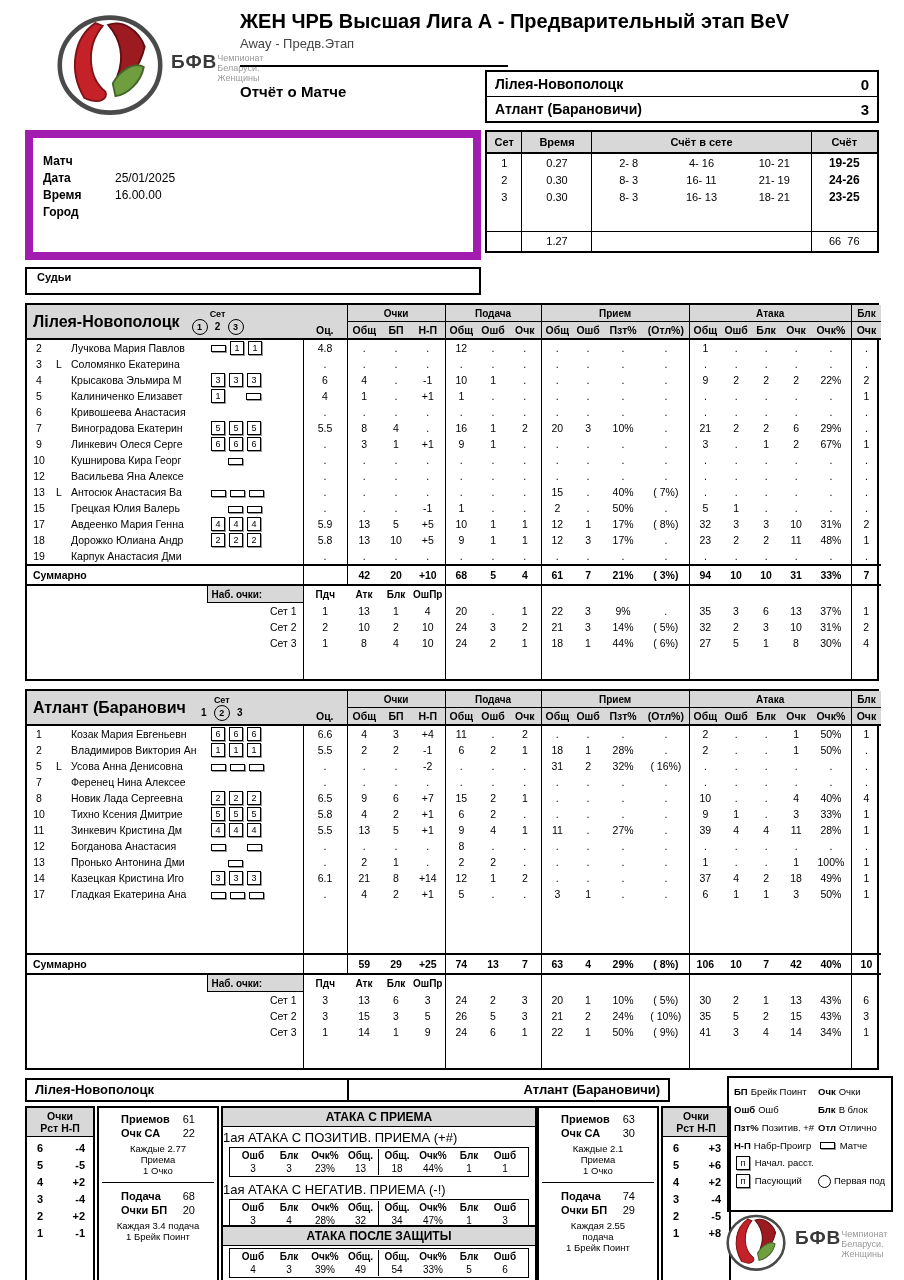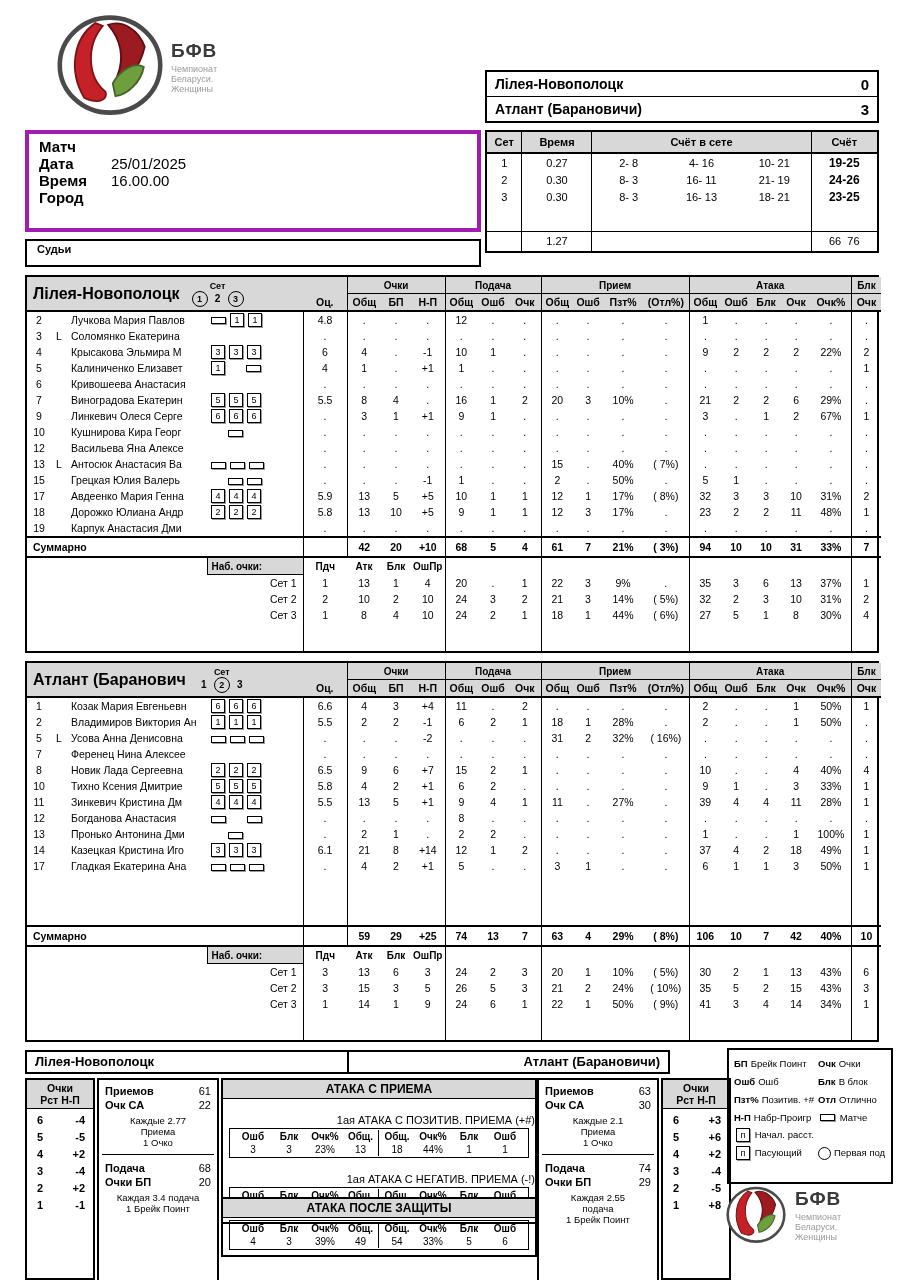--- a/index.html
+++ b/index.html
@@ -3,37 +3,37 @@
 <meta charset="utf-8">
 <style>
   html,body{margin:0;padding:0;background:#fff}
   body{width:904px;height:1280px;font-family:"Liberation Sans",sans-serif;color:#000;overflow:hidden}
   .page{padding:6px 25px 0}
   .b{font-weight:bold}
 
   
   .header{position:relative;height:118px}
   .logo{position:absolute;left:30px;top:8px;display:flex;align-items:center;gap:6px}
-  .logotext{display:flex;flex-direction:column}
+  .logotext{display:flex;}
   .logoabbr{font-weight:bold;font-size:19px;color:#3a3a3a;letter-spacing:1px}
   .logolines{font-size:9px;color:#9a9a9a;line-height:10px;margin-top:2px}
   .titleblock{position:absolute;left:215px;top:4px;width:480px}
   .title{font-size:20px;font-weight:bold;white-space:nowrap}
   .subtitle{font-size:13px;color:#444;margin-top:3px}
   .titlehr{border-top:2.5px solid #000;width:268px;margin-top:14px}
   .reportlabel{font-size:15px;font-weight:bold;margin-top:16px}
   .scorebox{position:absolute;right:0;top:64px;width:390px;border:2px solid #000}
   .sb-row{display:flex;justify-content:space-between;align-items:center;height:24px;padding:0 8px;font-size:14px;font-weight:600}
   .sb-row+.sb-row{border-top:1px solid #000}
   .sb-score{font-weight:bold;font-size:15px}
 
   
   .matchrow{display:flex;justify-content:space-between;margin-top:6px}
   .matchleft{width:456px}
-  .infobox{border:4px solid #a21caf;height:86px;padding:4px 10px;display:flex;font-size:15px}
+  .infobox{border:8px solid #a21caf;height:86px;padding:14px 10px;display:flex;font-size:12px}
   .ib-col{width:210px}.ib-col2{flex:1}
   .ib-row{display:flex;height:17px;align-items:center}
   .ib-l{font-weight:bold;width:72px}
   .refbox{border:2px solid #000;height:20px;margin-top:7px;padding:2px 10px;font-size:11px}
   .settable{border:2px solid #000;border-collapse:collapse;width:392px;font-size:11px;text-align:center;table-layout:fixed}
   .settable th{background:#d8d8d8;border-bottom:2px solid #000;height:18px;font-size:11px}
   .settable td{height:15px}
   .settable .vl{border-left:1.5px solid #000}
   .settable .score{font-weight:bold;font-size:12px}
   .settable tfoot td{border-top:1.5px solid #000;height:17px}
@@ -69,26 +69,26 @@
 
   
   .bottom{position:relative;height:242px;margin-top:8px}
   .bbar{position:absolute;left:0;top:0;width:641px;height:20px;border:2px solid #000;display:flex;font-size:13px;font-weight:bold}
   .bbar-l{flex:1;padding:2px 8px;border-right:2px solid #000}
   .bbar-r{flex:1;padding:2px 8px;text-align:right}
   .rstbox{position:absolute;width:66px;border:2px solid #000;top:28px;height:198px;font-size:11px}
   .rsthead{background:#d8d8d8;border-bottom:1.5px solid #000;text-align:center;font-weight:bold;font-size:10.5px;line-height:12px;padding:2px 0}
   .rstrow{display:flex;justify-content:space-between;padding:5px 8px 0 10px;font-weight:bold}
   .panel{position:absolute;top:28px;width:118px;height:198px;border:2px solid #000;padding-top:4px;font-size:11px}
-  .pline{display:flex;justify-content:space-between;padding:0 6px;line-height:14px}
+  .pline{display:flex;justify-content:space-between;padding:0 22px;line-height:14px}
   .pnote{text-align:center;font-size:9.5px;line-height:11px;margin:3px 0}
   .pdiv{border-top:1.5px solid #000;margin:6px 3px}
   .abox{position:absolute;left:196px;width:312px;border:2px solid #000}
   .atitle{background:#d8d8d8;border-bottom:1.5px solid #000;text-align:center;font-weight:bold;font-size:12px;padding:2px 0}
-  .asub{text-align:right;font-size:11px;margin-top:15px}
+  .asub{text-align:left;font-size:13px;margin-top:3px}
   .agrid{display:grid;grid-template-columns:repeat(8,36px);justify-content:center;border:1px solid #000;margin:2px 6px 5px;padding:1px 0}
   .agrid span{text-align:center;font-size:10px;line-height:13px}
   .ah{font-weight:bold}
   .adiv{border-right:1px solid #000}
   .legend{position:absolute;left:702px;top:-2px;width:152px;height:124px;border:2px solid #000;padding:4px 5px;font-size:9.5px;display:grid;grid-template-columns:84px 1fr;grid-auto-rows:18px;align-items:center}
   .lt{font-weight:bold;margin-right:3px}
   .lcirc{width:11px;height:11px;border:1px solid #000;border-radius:50%;display:inline-block;vertical-align:middle;margin-right:3px}
   .litem{white-space:nowrap}
   .blogo{position:absolute;left:700px;top:136px;display:flex;align-items:center;gap:8px}
 </style>
@@ -102,20 +102,26 @@
       <span class="logo-art"><svg width="110" height="102.30000000000001" viewBox="0 0 120 112">
     <ellipse cx="60" cy="56" rx="55" ry="52" fill="#fff" stroke="#4a4a4a" stroke-width="5"></ellipse>
     <path d="M44 10 C20 26 14 62 32 92 C50 100 58 92 55 85 C36 70 33 36 52 13 Z" fill="#c42128" stroke="#7d1217" stroke-width="2"></path>
     <path d="M58 12 C74 6 92 18 98 36 C92 62 78 72 68 68 C76 48 72 28 58 12 Z" fill="#9c1b21" stroke="#5f0e12" stroke-width="2"></path>
     <path d="M66 90 C80 88 94 74 97 58 C88 52 72 60 63 76 Z" fill="#6f9e3f" stroke="#44632a" stroke-width="2"></path>
   </svg></span>
       <span class="logotext">
         <span class="logoabbr">БФВ</span>
         <span class="logolines"><span>Чемпионат</span><br><span>Беларуси.</span><br><span>Женщины</span></span>
       </span>
+    </div>
+    <div class="titleblock">
+      <div class="title">ЖЕН ЧРБ Высшая Лига А - Предварительный этап  BeV</div>
+      <div class="subtitle">Away - Предв.Этап</div>
+      <div class="titlehr"></div>
+      <div class="reportlabel">Отчёт о Матче</div>
     </div>
     <div class="scorebox" id="scorebox">
         <div class="sb-row">
      <span class="sb-name">Лілея-Новополоцк</span>
      <span class="sb-score">0</span>
    </div>
         <div class="sb-row">
      <span class="sb-name">Атлант (Барановичи)</span>
      <span class="sb-score">3</span>
    </div>

